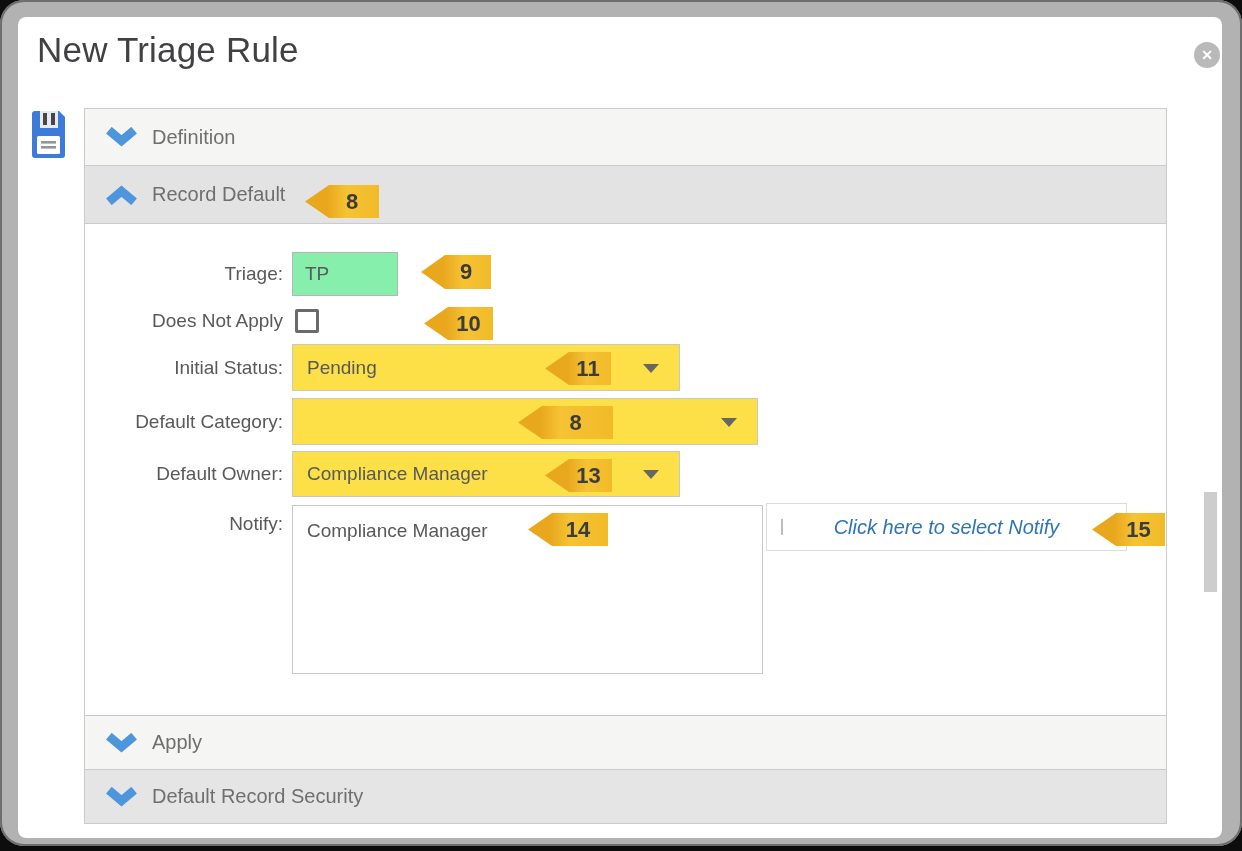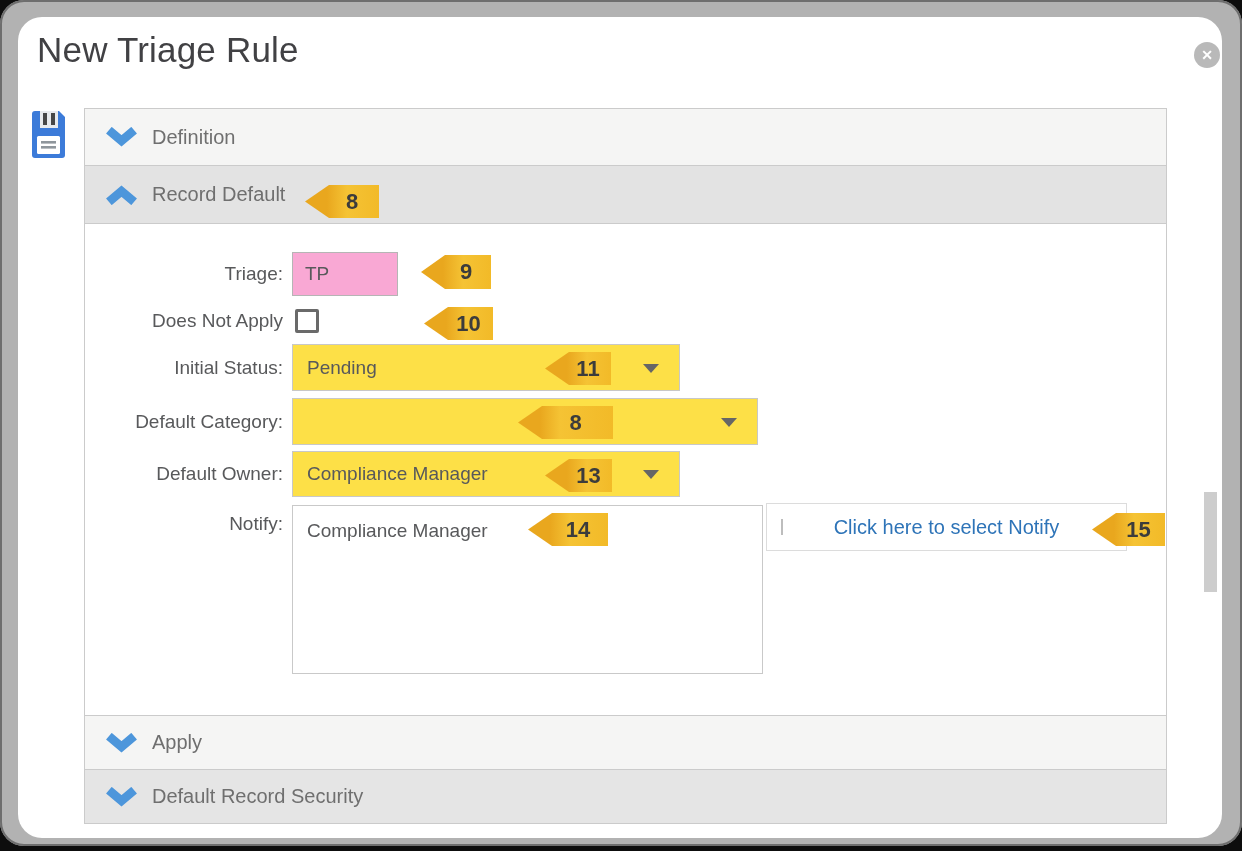--- a/index.html
+++ b/index.html
@@ -1,20 +1,20 @@
 <!DOCTYPE html>
 <html><head>
 <meta charset="utf-8">
 <style>
   html,body{margin:0;padding:0;background:#0d0d0d;font-family:"Liberation Sans",sans-serif;}
   #canvas{position:relative;width:1242px;height:851px;overflow:hidden;}
   .frame{position:absolute;left:0;top:0;right:0;bottom:5px;background:#b2b2b2;
          border-radius:24px;box-shadow:inset 0 0 0 2px #6e6e6e;overflow:hidden;}
   .dialog{position:absolute;left:18px;top:17px;width:1204px;height:821px;background:#ffffff;
-          border-radius:24px;}
+          border-radius:8px;}
   .dialog *{box-sizing:border-box;}
 
   .title{position:absolute;left:19px;top:13px;font-size:35px;color:#414144;letter-spacing:.2px;}
   .close-btn{position:absolute;left:1176px;top:25px;width:26px;height:26px;border-radius:50%;
              background:#b9b9b9;display:flex;align-items:center;justify-content:center;
              color:#ffffff;font-size:14px;font-weight:bold;cursor:pointer;}
   .save-btn{position:absolute;left:14px;top:94px;width:34px;height:48px;cursor:pointer;}
 
   .accordion{position:absolute;left:66px;top:91px;width:1083px;height:716px;
              border:1px solid #cbcbcb;}
@@ -24,36 +24,36 @@
   .chev.up svg{transform:rotate(180deg);}
   .acc-label{font-size:20px;color:#6f6f6f;}
   .row-definition{height:57px;background:#f5f5f4;}
   .row-record-default{height:58px;background:#e3e3e3;}
   .acc-content{height:492px;background:#ffffff;border-bottom:1px solid #cbcbcb;}
   .row-task{height:54px;background:#f5f5f4;}
   .row-security{height:53px;background:#e5e5e5;border-bottom:none;}
 
   .fld-label{position:absolute;left:40px;width:225px;display:flex;align-items:center;
              justify-content:flex-end;font-size:19px;color:#58595b;}
-  .text-input{position:absolute;border:1px solid #b5b5b5;background:#f9a8d4;font-size:19px;
+  .text-input{position:absolute;border:1px solid #b5b5b5;background:#86efac;font-size:19px;
               color:#58595b;padding:0 12px;font-family:"Liberation Sans",sans-serif;outline:none;}
   .checkbox{position:absolute;width:24px;height:24px;border:3px solid #6a6a6a;border-radius:2px;
             background:#fff;cursor:pointer;}
   .select{position:absolute;border:1px solid #c8c8c8;background:#fde047;display:flex;
           align-items:center;padding:0 14px;font-size:19px;color:#58595b;cursor:pointer;}
   .select .caret{position:absolute;right:20px;top:50%;margin-top:-4px;width:0;height:0;
                  border-left:8px solid transparent;border-right:8px solid transparent;
                  border-top:9px solid #666;}
   .listbox{position:absolute;border:1px solid #c9c9c9;background:#fff;padding:10px 0;}
   .list-item{font-size:19px;color:#58595b;padding:4px 14px;cursor:pointer;}
   .notify-select{position:absolute;border:1px solid #dcdcdc;background:#fff;display:flex;
                  align-items:center;justify-content:center;cursor:pointer;}
   .notify-select .cursor-mark{position:absolute;left:14px;top:50%;margin-top:-8px;width:2px;
                  height:16px;background:#bdbdbd;}
-  .notify-link{font-size:20px;color:#2e74b8;cursor:pointer;}
+  .notify-link{font-size:20px;color:#2e74b8;cursor:pointer;font-style:italic;}
   .scroll-frag{position:absolute;left:1186px;top:475px;width:13px;height:100px;background:#cdcdcd;}
 
   .callout{position:absolute;display:flex;align-items:center;justify-content:center;
            padding-left:20px;font-size:22px;font-weight:bold;color:#3c3c3c;z-index:5;
            clip-path:polygon(24px 0,100% 0,100% 100%,24px 100%,0 50%);
            background:linear-gradient(90deg,#e9a71e 0,#e9a71e 22px,#f5c334 42px,#f2ba28 100%);}
 </style>
 </head>
 <body>
 

